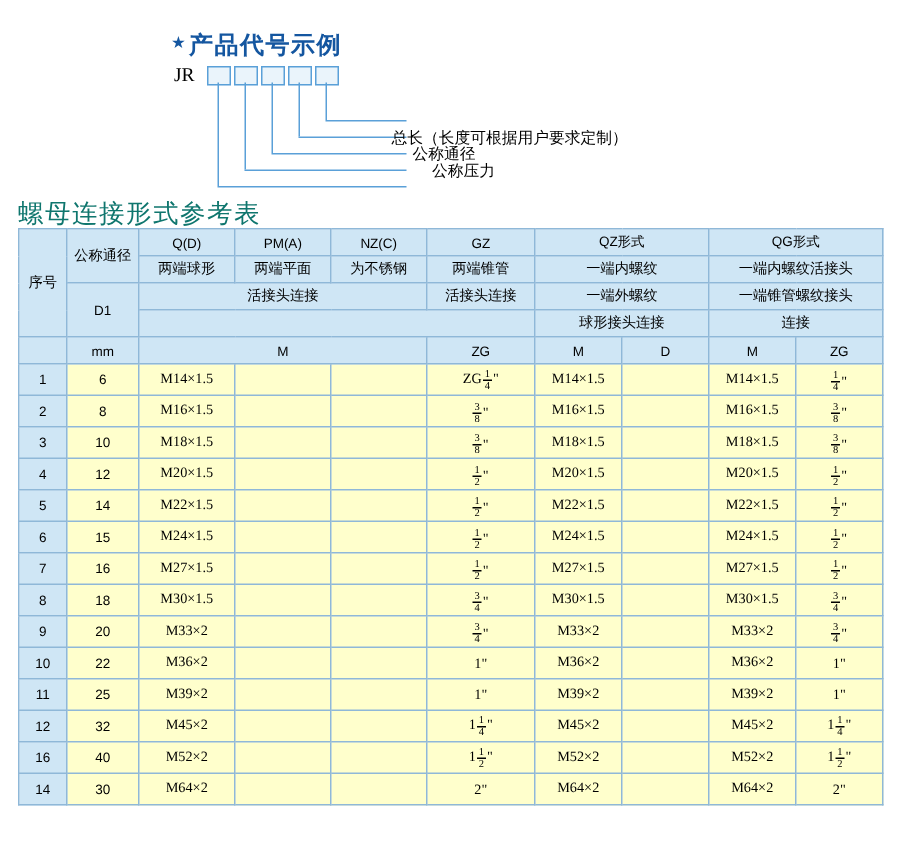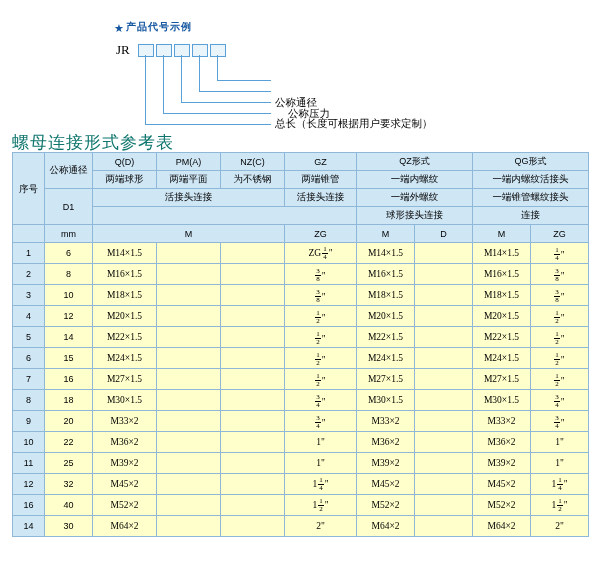--- a/index.html
+++ b/index.html
@@ -7,21 +7,21 @@
     width:600px;height:567px;
     background:#ffffff;
     font-family:"Liberation Sans","DejaVu Sans",sans-serif;
     color:#000;
     position:relative;
     overflow:hidden;
   }
   
   #diagram{position:relative;height:128px;}
   .star{position:absolute;left:114px;top:22px;color:#1456a0;font-size:11px;}
-  .dg-title{position:absolute;left:126px;top:20px;font-size:10px;font-weight:bold;color:#1456a0;letter-spacing:1px;}
+  .dg-title{position:absolute;left:126px;top:20px;font-size:16px;font-weight:bold;color:#1456a0;letter-spacing:1px;}
   .jr{position:absolute;left:116px;top:42px;font-size:13px;font-family:"Liberation Serif",serif;}
   .codebox{position:absolute;top:44px;width:14px;height:11px;border:1px solid #5aa0d8;background:#eaf4fb;}
   .vline{position:absolute;width:1px;background:#5aa0d8;}
   .hline{position:absolute;height:1px;background:#5aa0d8;}
   .dlabel{position:absolute;font-size:10.5px;white-space:nowrap;}
   
   #tbl-title{position:absolute;left:12px;top:131px;font-size:17px;font-weight:normal;color:#0f766e;letter-spacing:1px;}
   
   #tbl-wrap{position:absolute;left:12px;top:152px;width:576px;}
   table{border-collapse:collapse;width:576px;table-layout:fixed;font-size:9px;}
@@ -61,21 +61,21 @@
 
   <div class="vline" style="left:181px;top:55px;height:47px;"></div>
   <div class="hline" style="left:181px;top:102px;width:90px;"></div>
 
   <div class="vline" style="left:163px;top:55px;height:58px;"></div>
   <div class="hline" style="left:163px;top:113px;width:108px;"></div>
 
   <div class="vline" style="left:145px;top:55px;height:69px;"></div>
   <div class="hline" style="left:145px;top:124px;width:126px;"></div>
 
-  <div class="dlabel" style="left:275px;top:85px;margin-top:32px;">总长（长度可根据用户要求定制）</div>
+  <div class="dlabel" style="left:261px;top:85px;">总长（长度可根据用户要求定制）</div>
   <div class="dlabel" style="left:275px;top:96px;">公称通径</div>
   <div class="dlabel" style="left:288px;top:107px;">公称压力</div>
 </div>
 
 <div id="tbl-title">螺母连接形式参考表</div>
 
 <div id="tbl-wrap">
 <table>
   <colgroup>
     <col style="width:32px">

